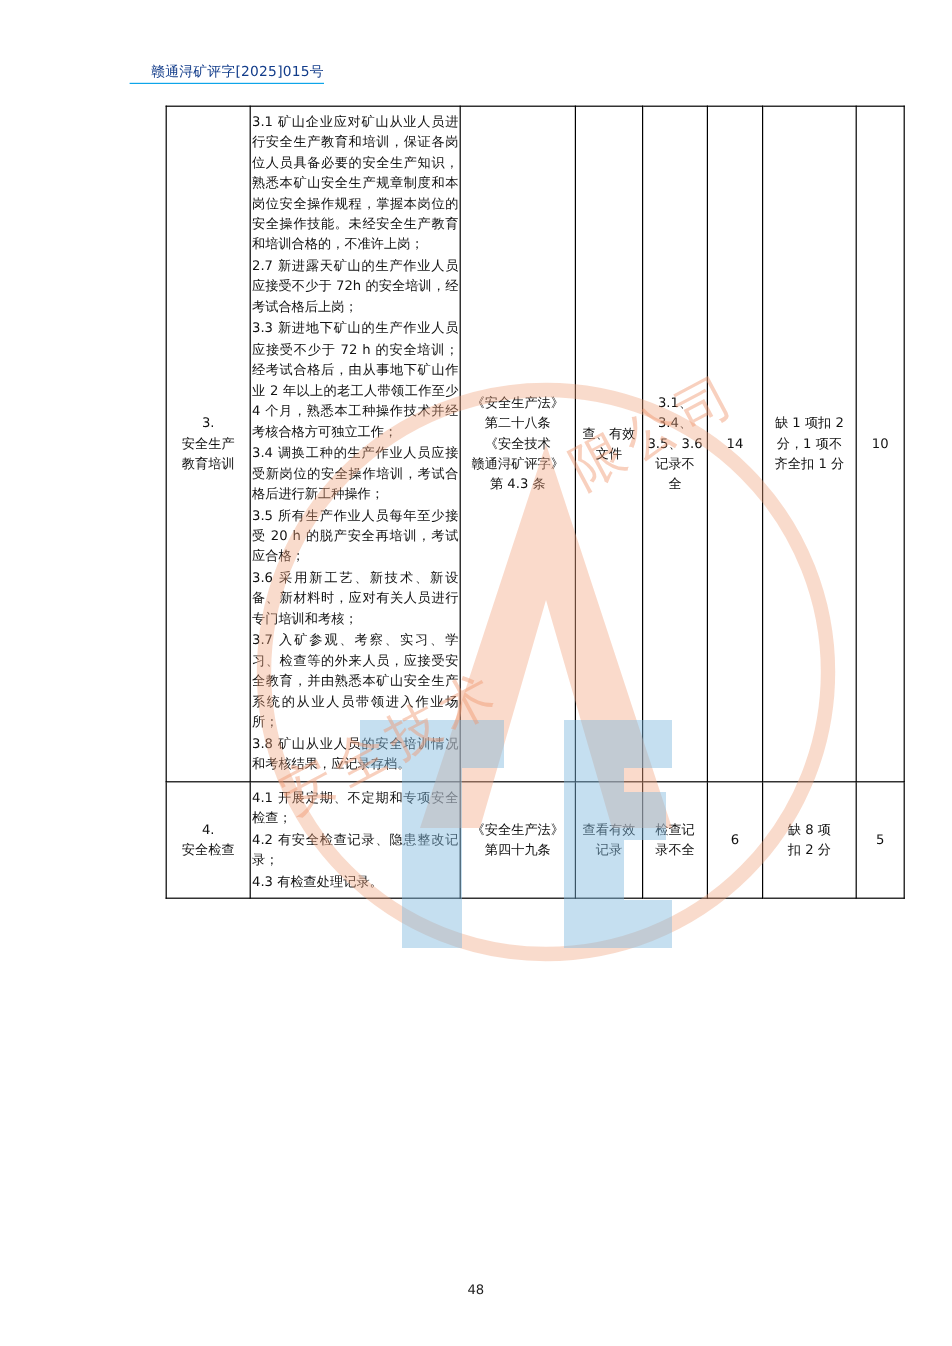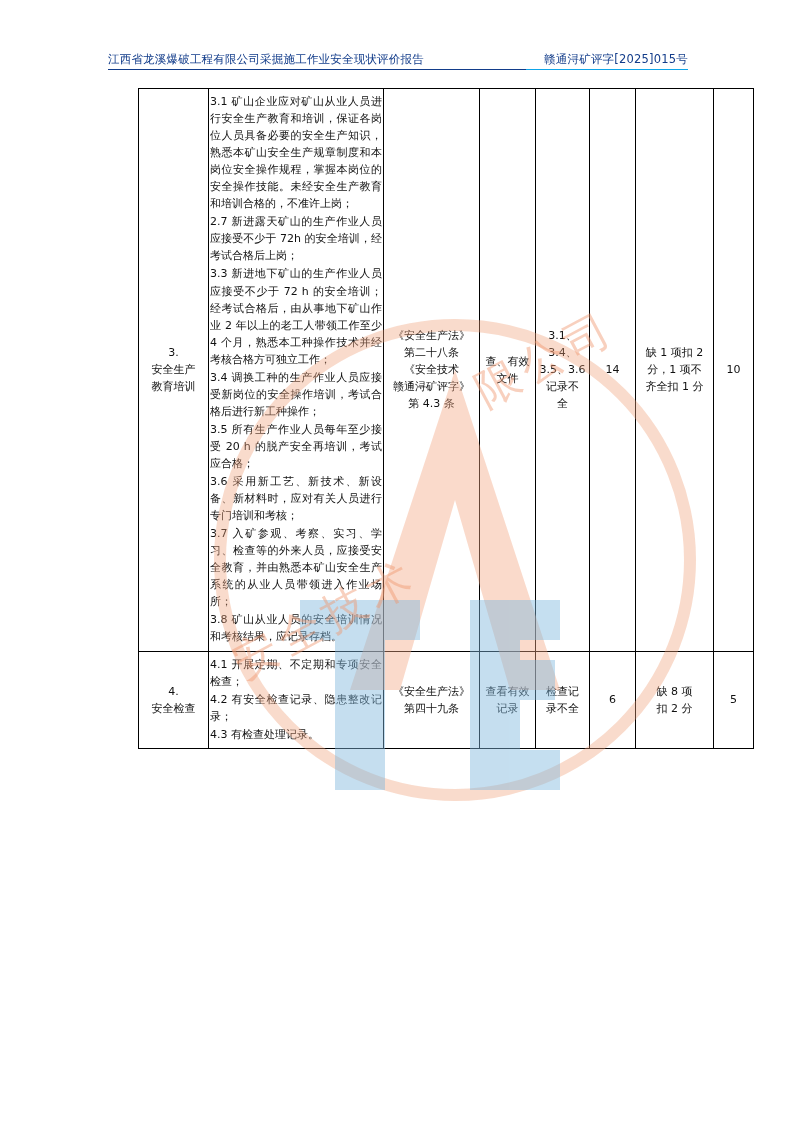--- a/index.html
+++ b/index.html
@@ -121,21 +121,20 @@
     font-size: 11px;
     color: #222;
   }
 </style>
 </head>
 <body>
 
 <div class="page">
 
   <div class="header">
-    <span class="hdr-left">江西省龙溪爆破工程有限公司采掘施工作业安全现状评价报告</span>
     <span class="hdr-right">赣通浔矿评字[2025]015号</span>
   </div>
 
   <div class="watermark">
     <svg width="793" height="1122" viewBox="0 0 793 1122">
       <g opacity="0.38" fill="none" stroke="#f0a07a" stroke-width="12">
         <circle cx="455" cy="560" r="235"></circle>
       </g>
       <g opacity="0.42" fill="#f3a884">
         <polygon points="455,370 560,690 510,690 455,500 400,690 350,690"></polygon>
@@ -229,14 +228,17 @@
         <td class="cell-mid-center">6</td>
         <td class="cell-mid-center">
           <div>缺 8 项</div>
           <div>扣 2 分</div>
         </td>
         <td class="cell-mid-center">5</td>
       </tr>
     </tbody>
   </table>
 
+  <div class="footer">
+    <span>48</span>
+  </div>
 
 </div>
 
 </body></html>

